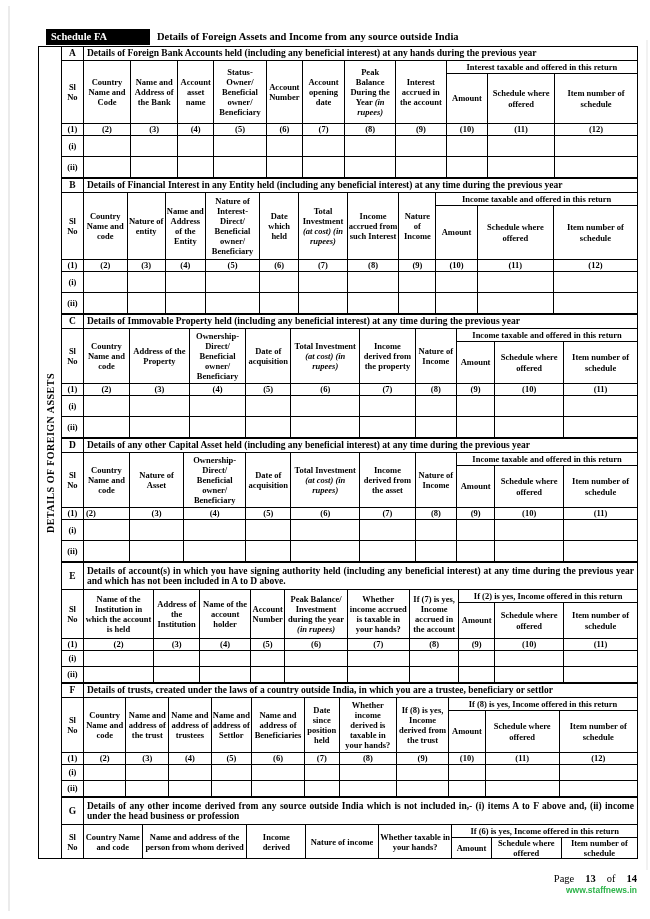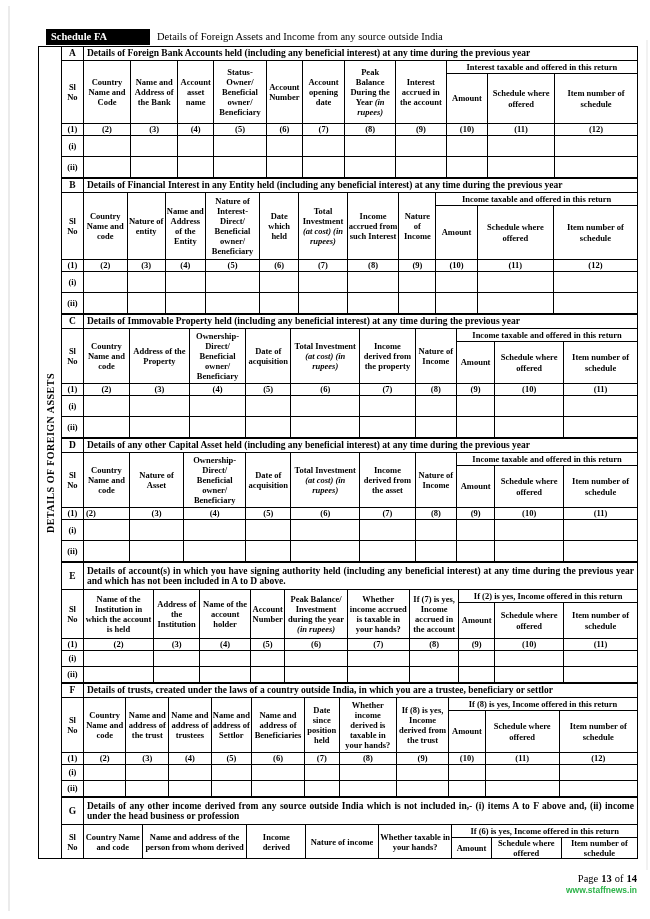--- a/index.html
+++ b/index.html
@@ -4,21 +4,21 @@
 <style>
   html,body{margin:0;padding:0;background:#fff;}
   body{width:650px;height:919px;font-family:"Liberation Serif","DejaVu Serif",serif;color:#000;}
   .page{position:relative;width:650px;height:919px;background:#fff;overflow:hidden;}
   .artifact{position:absolute;background:#e2e2e2;opacity:.7;}
   .art-left{left:8px;top:6px;width:2px;height:905px;}
   .art-right{left:646px;top:40px;width:2px;height:830px;background:#ececec;}
 
   .fa-header{position:absolute;top:29px;left:46px;display:flex;align-items:stretch;}
   .fa-badge{background:#000;color:#fff;font-weight:bold;font-size:10.5px;line-height:15px;width:99px;padding:0 0 1px 5px;}
-  .fa-title{font-weight:normal;font-size:10.5px;line-height:15px;padding-left:7px;white-space:nowrap;}
+  .fa-title{font-weight:bold;font-size:10.5px;line-height:15px;padding-left:7px;white-space:nowrap;}
 
   .form{position:absolute;top:46px;left:38px;display:flex;width:601px;}
   .side-strip{flex:0 0 22px;border:1px solid #000;border-right:none;position:relative;background:#fff;}
   .side-label{position:absolute;top:50%;left:50%;transform:translate(-50%,-50%) rotate(-90deg);white-space:nowrap;font-weight:bold;font-size:10px;letter-spacing:.5px;}
   .tables{display:flex;flex-direction:column;width:577px;}
 
   table.sec{border-collapse:collapse;table-layout:fixed;width:577px;}
   .sec td,.sec th{border:1px solid #000;padding:0 1px;font-weight:bold;font-size:8.5px;line-height:1.18;text-align:center;vertical-align:middle;overflow:hidden;word-wrap:break-word;}
   .t-row td{height:13px;font-size:9.5px;line-height:1.1;}
   .t-row td.title{text-align:left;padding:0 3px;}
@@ -33,21 +33,21 @@
   .sec-G th.main{height:33px;}
   tr.nums td{height:11px;}
   tr.blank td{height:20px;}
   .sec-E tr.blank td,.sec-F tr.blank td{height:15px;}
   .sec-D tr.nums td:nth-child(2){text-align:left;padding-left:2px;}
   .it{font-style:italic;}
 
   .footer{position:absolute;top:873px;right:13px;text-align:right;}
   .page-line{font-size:10.5px;}
   .page-line .b{font-weight:bold;}
-  .page-line span{margin-left:3px;}
+  .page-line span{margin-left:11px;}
   .page-line span:first-child{margin-left:0;}
   .site-line{font-size:8.5px;font-weight:bold;font-family:"Liberation Sans","DejaVu Sans",sans-serif;margin-top:1px;}
 </style>
 </head>
 <body>
 
 <div class="page">
   <div class="artifact art-left"></div>
   <div class="artifact art-right"></div>
 
@@ -73,21 +73,21 @@
             <col style="width:7.4%">
             <col style="width:8.8%">
             <col style="width:8.8%">
             <col style="width:7.2%">
             <col style="width:11.6%">
             <col style="width:14.4%">
           </colgroup>
         <tbody>
         <tr class="t-row">
           <td class="letter">A</td>
-          <td class="title" colspan="11">Details of Foreign Bank Accounts held (including any beneficial interest) at any time during the previous year</td>
+          <td class="title" colspan="11">Details of Foreign Bank Accounts held (including any beneficial interest) at any hands during the previous year</td>
         </tr>
         <tr>
           <th class="main" rowspan="2">Sl No</th>
           <th class="main" rowspan="2">Country Name and Code</th>
           <th class="main" rowspan="2">Name and Address of the Bank</th>
           <th class="main" rowspan="2">Account asset name</th>
           <th class="main" rowspan="2">Status- Owner/ Beneficial owner/ Beneficiary</th>
           <th class="main" rowspan="2">Account Number</th>
           <th class="main" rowspan="2">Account opening date</th>
           <th class="main" rowspan="2"><span>Peak Balance During the Year </span><span class="it">(in rupees)</span></th>

